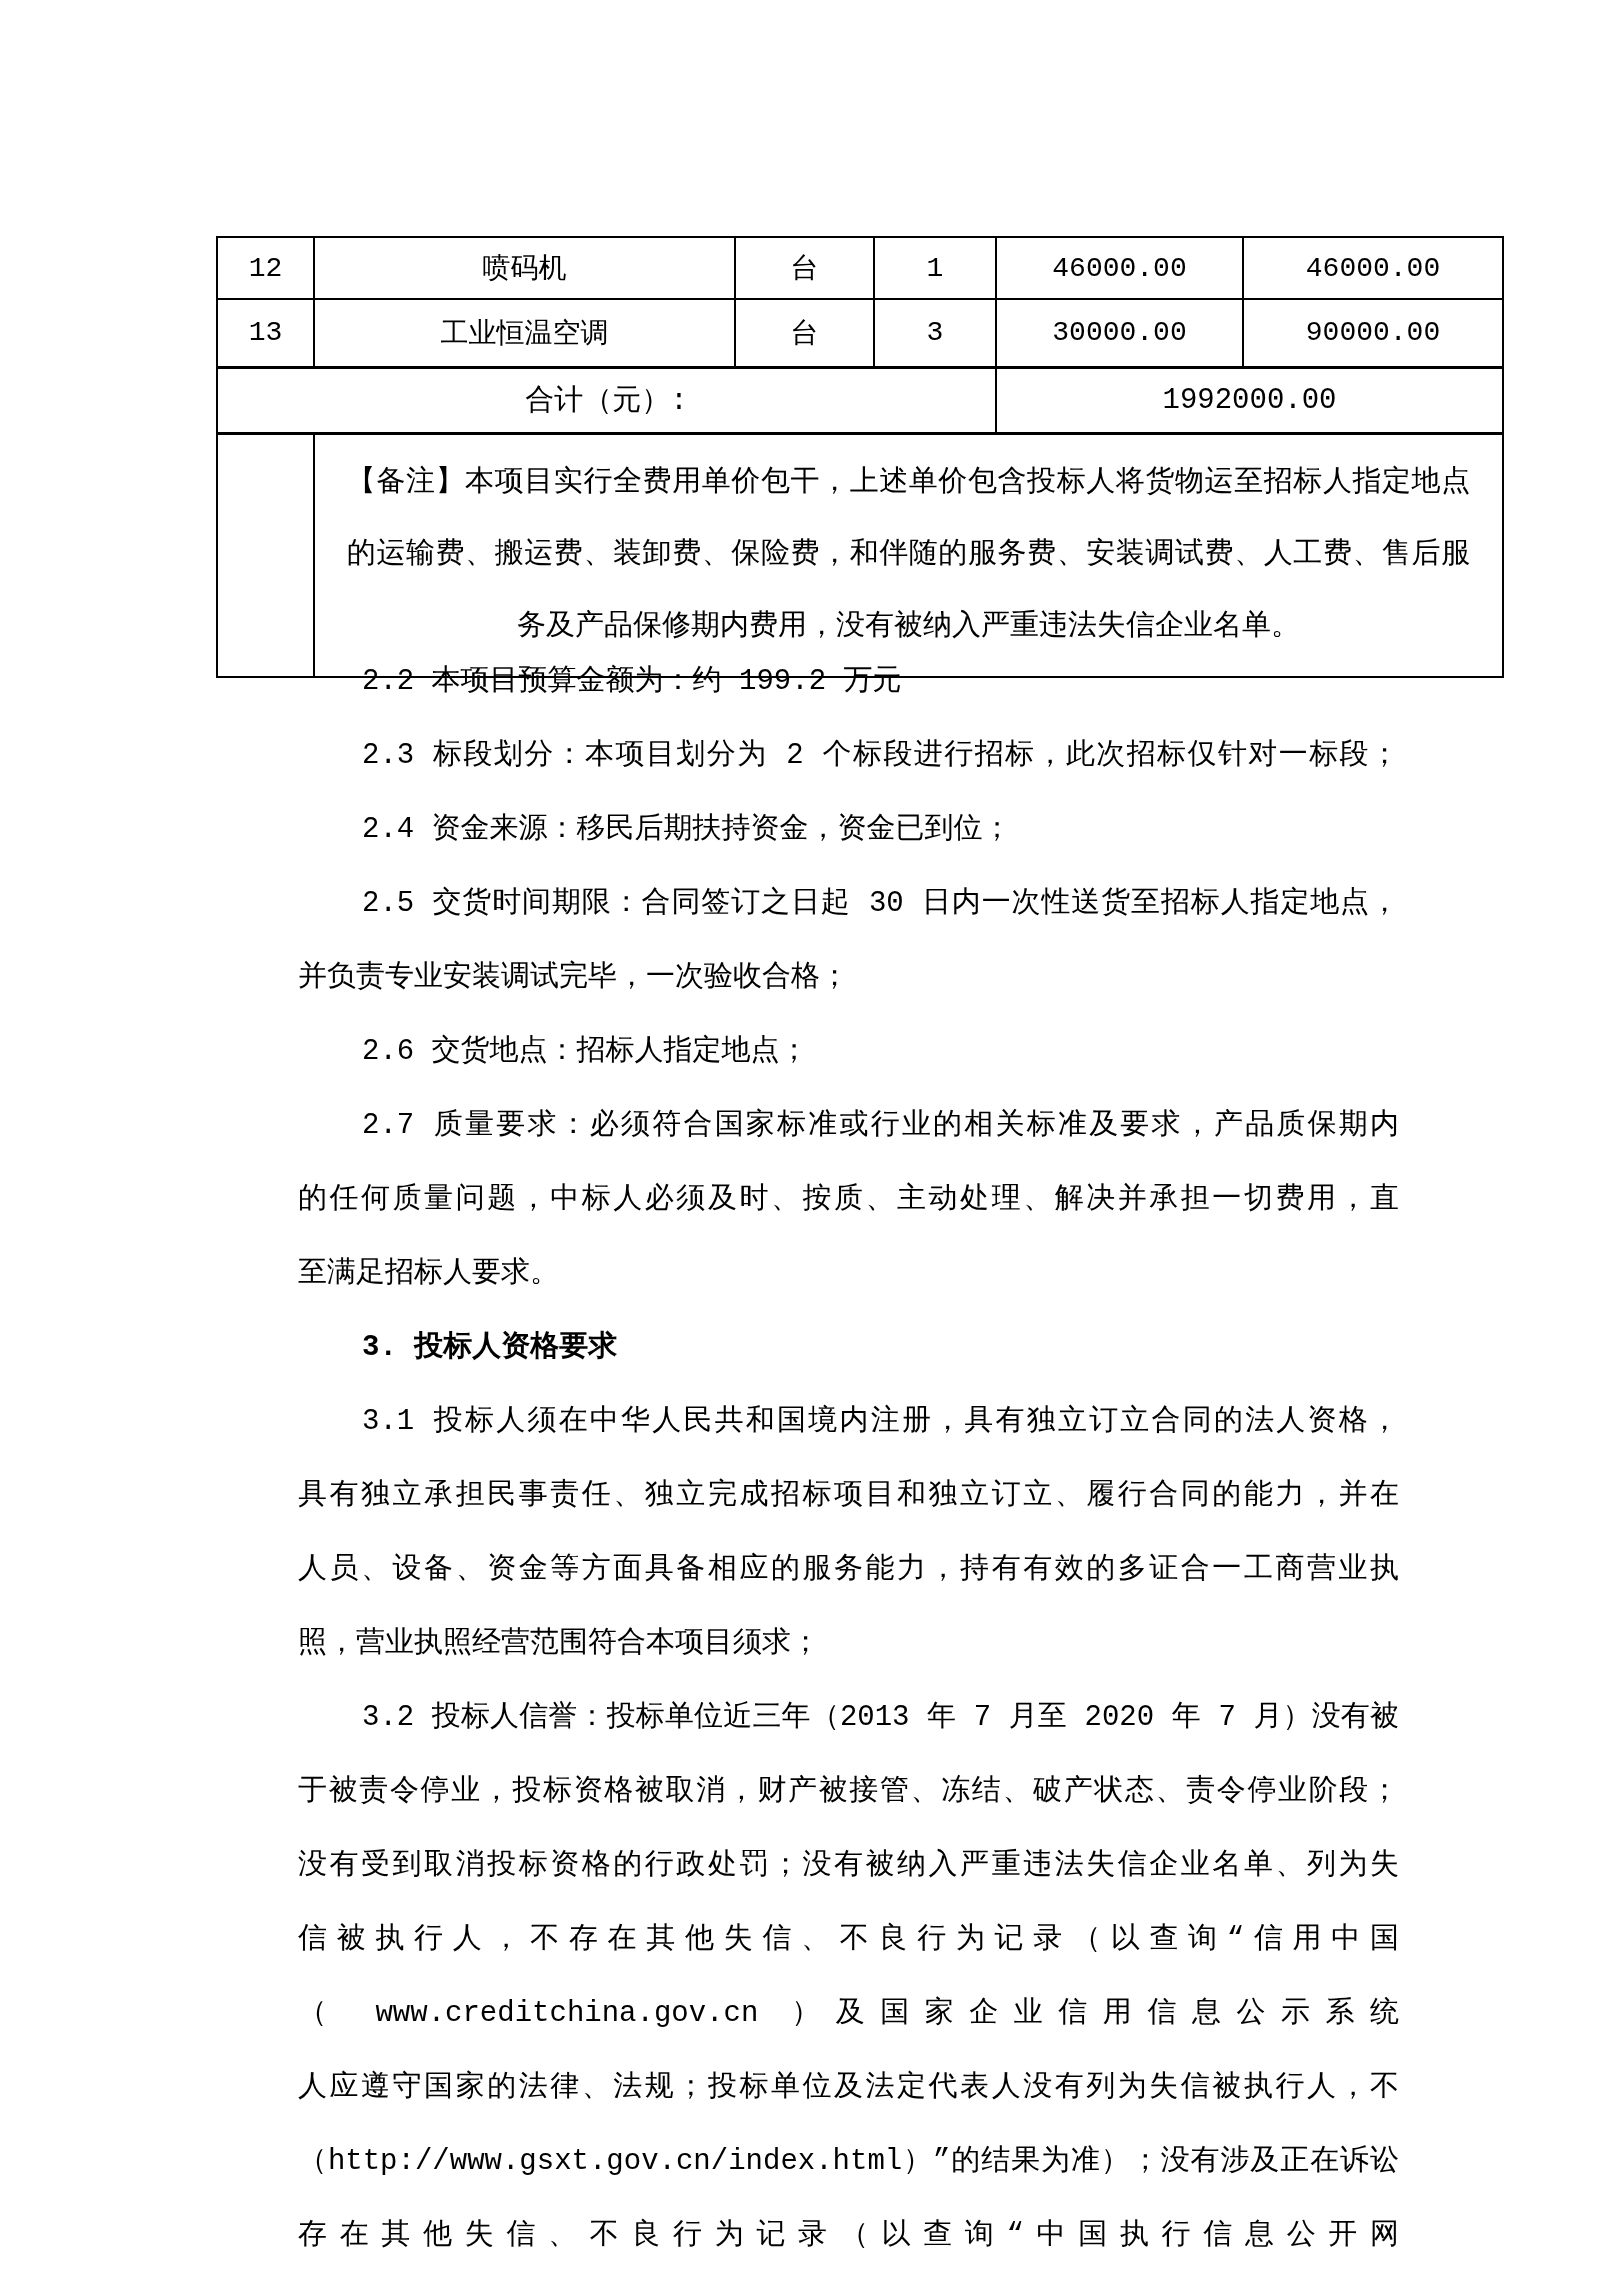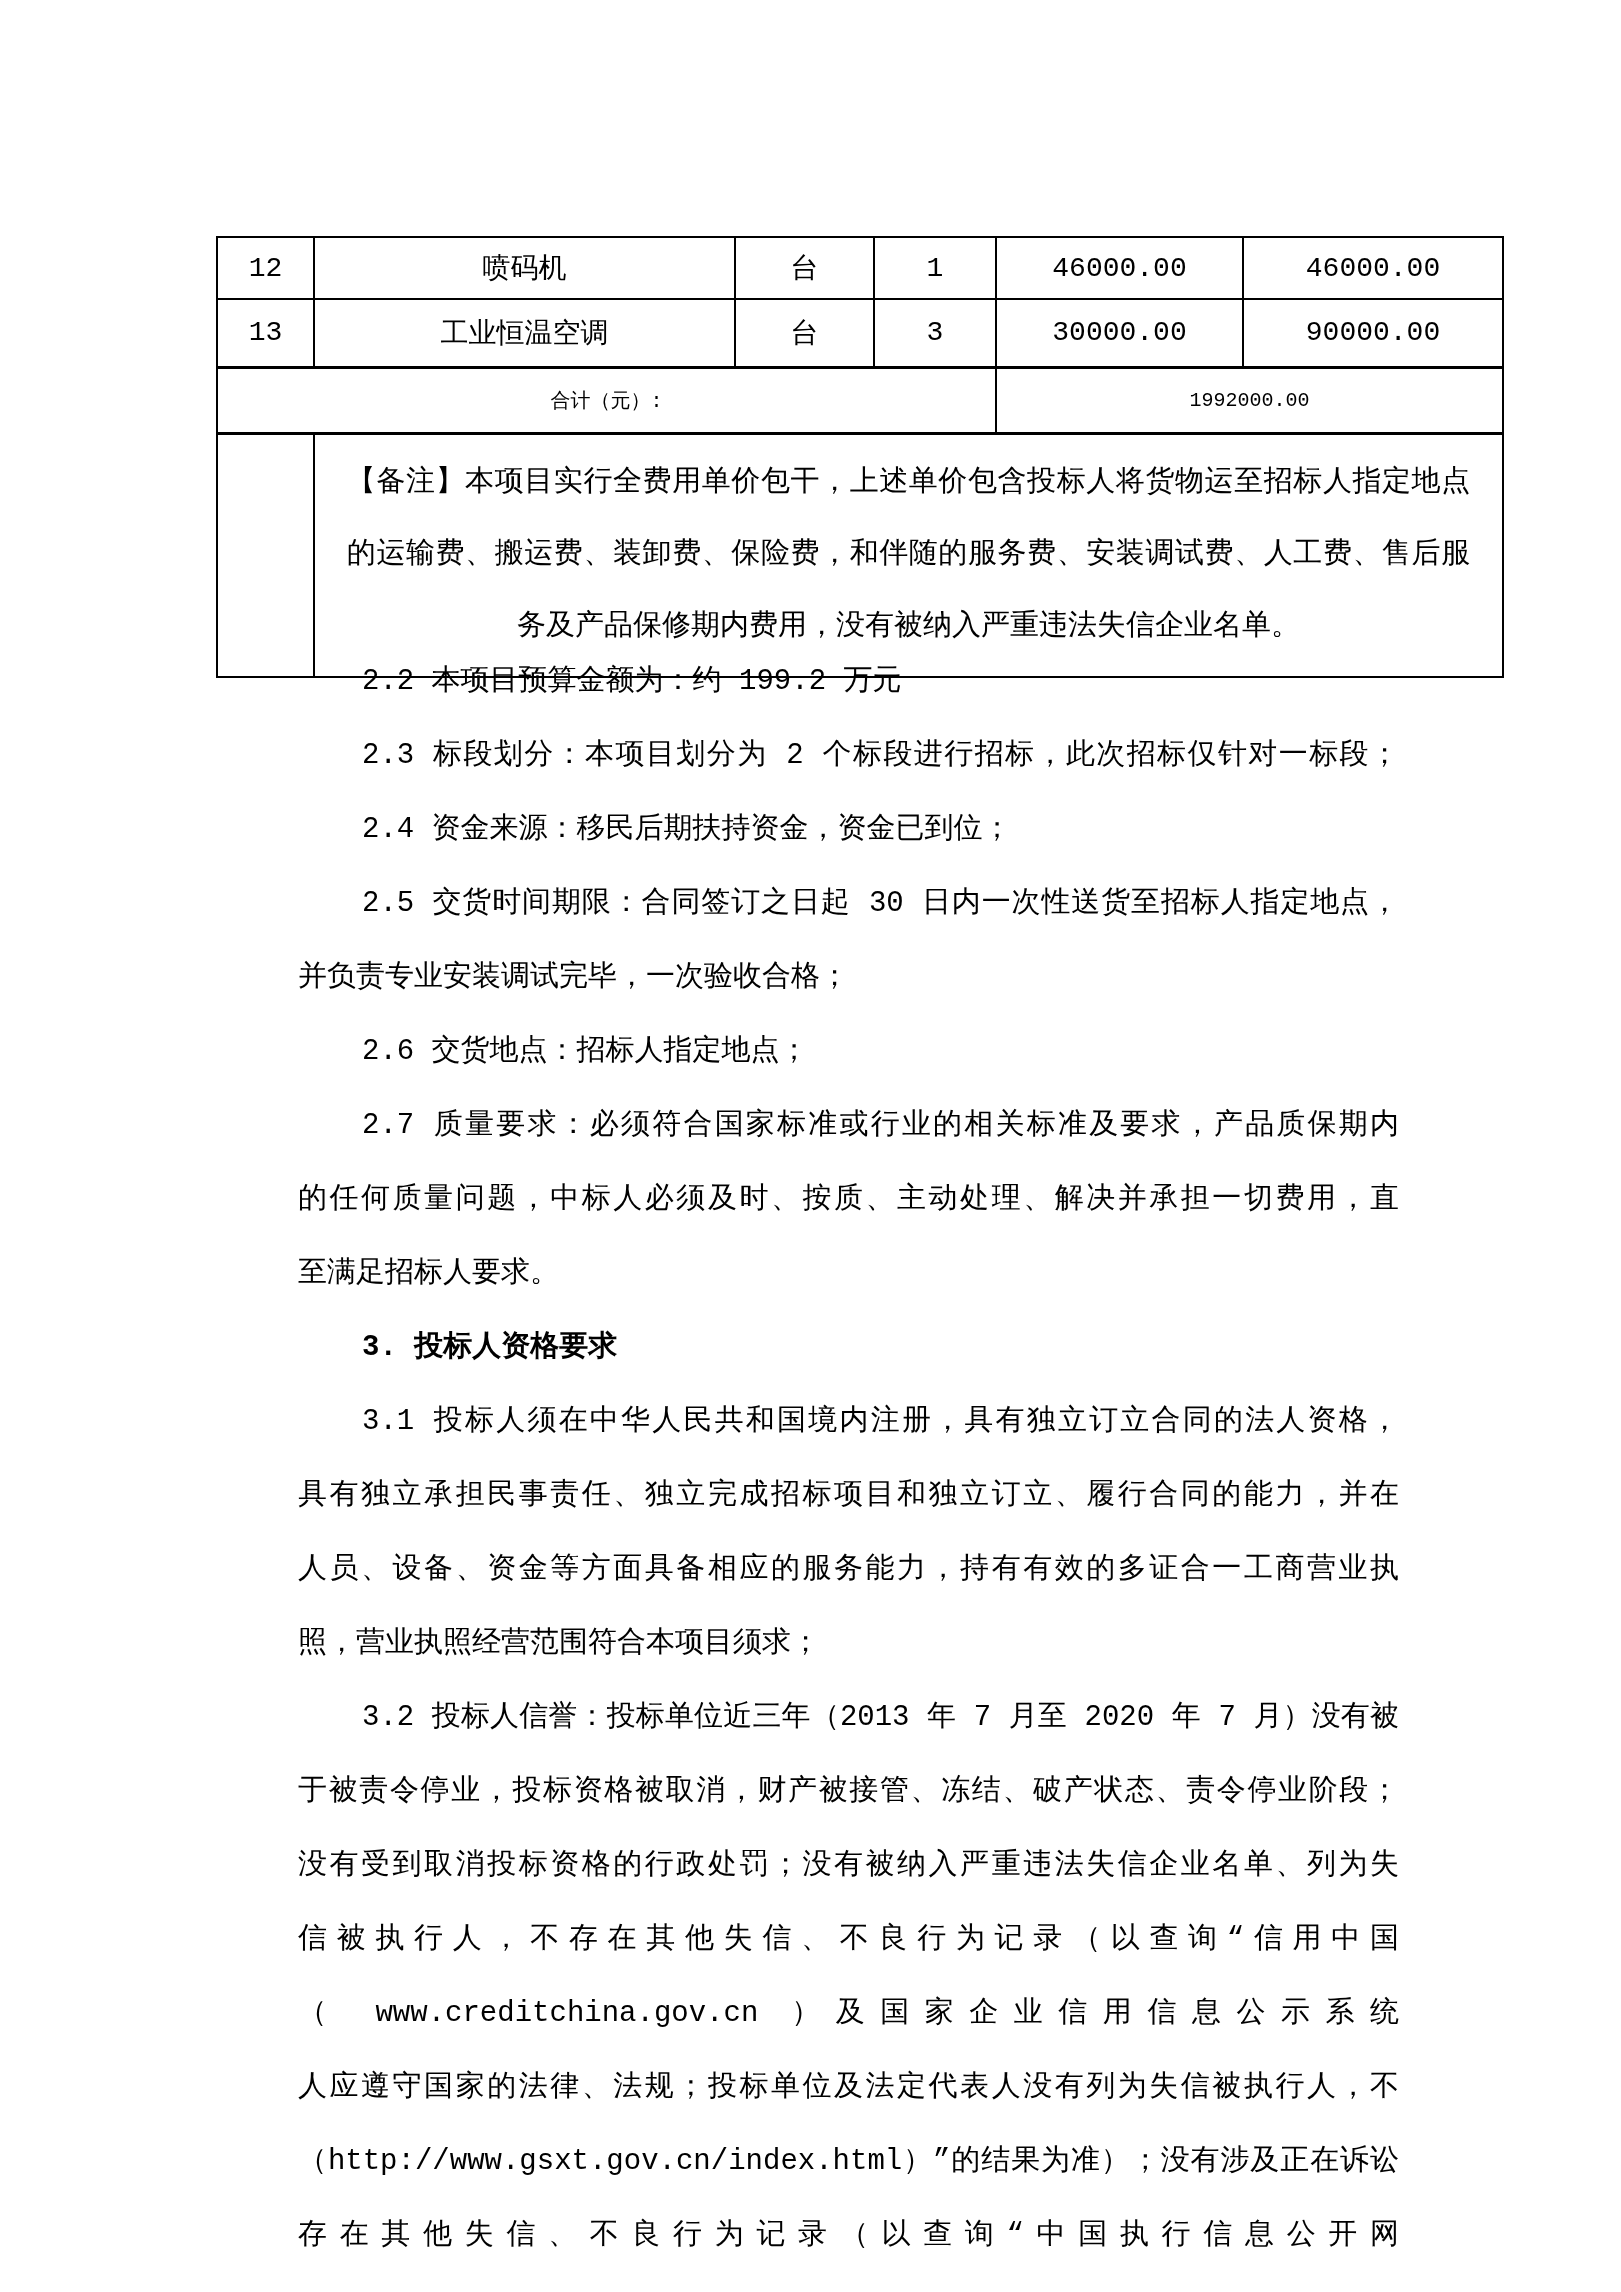--- a/index.html
+++ b/index.html
@@ -24,21 +24,21 @@
   }
   .doc-table td {
     border: 2px solid #000;
     text-align: center; vertical-align: middle;
     font-size: 28px; padding: 0;
     overflow: hidden;
   }
   .row-item-1 { height: 62px; }
   .row-item-2 { height: 68px; }
   .total-row  { height: 66px; }
-  .total-row td  { border-top-width: 3.9px; font-size: 20px; }
+  .total-row td  { border-top-width: 3.9px; font-size: 29px; }
   .remark-row { height: 193px; }
   .remark-row td { border-top-width: 3.9px; }
   .remark-cell { padding: 7.8px 11.8px !important; vertical-align: top !important; }
   .remark-line { font-size: 29px; line-height: 62px; }
   .rl-j { text-align: justify; text-align-last: justify; }
   .rl-c { text-align: center; }
 
   
   .body-text {
     position: absolute; left: 248px; top: 600px; width: 1121px;

